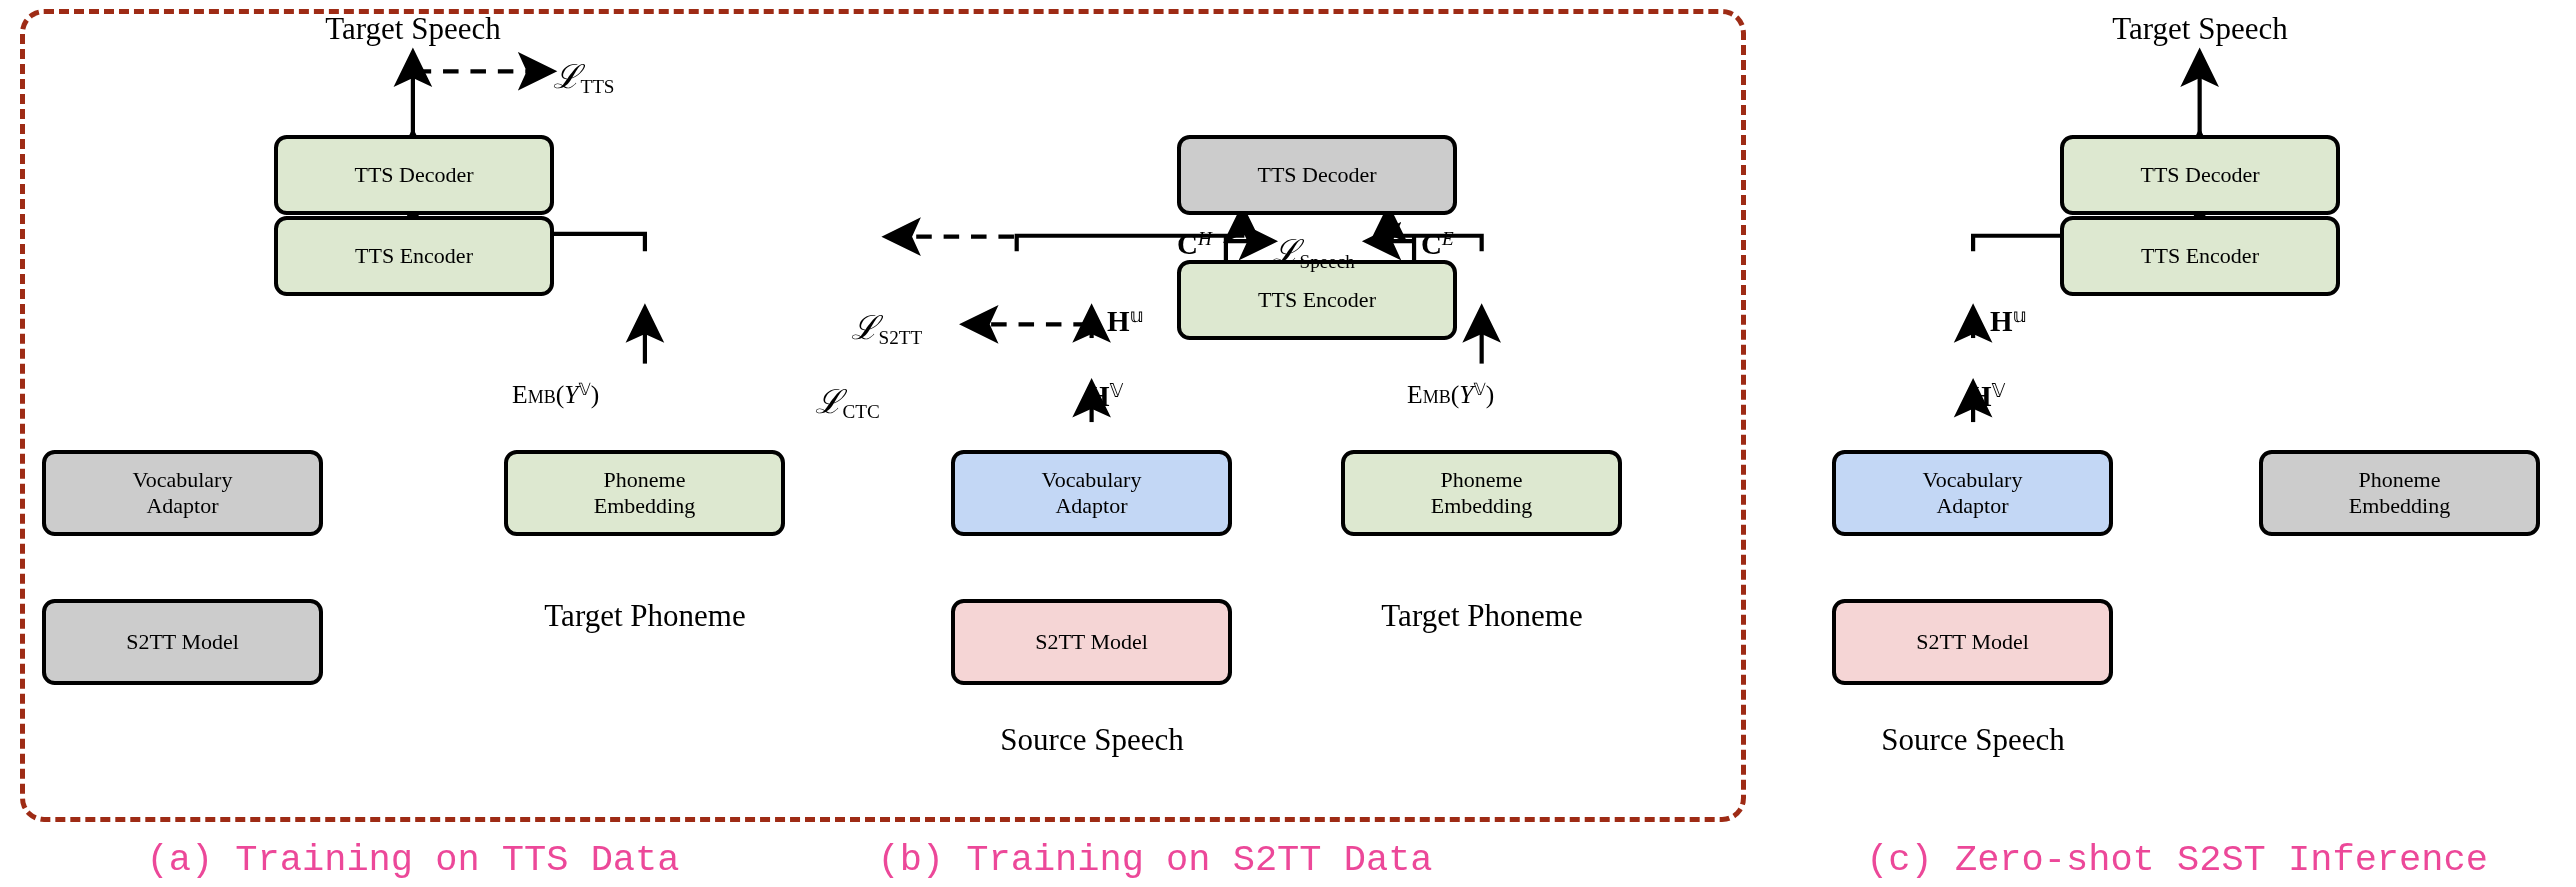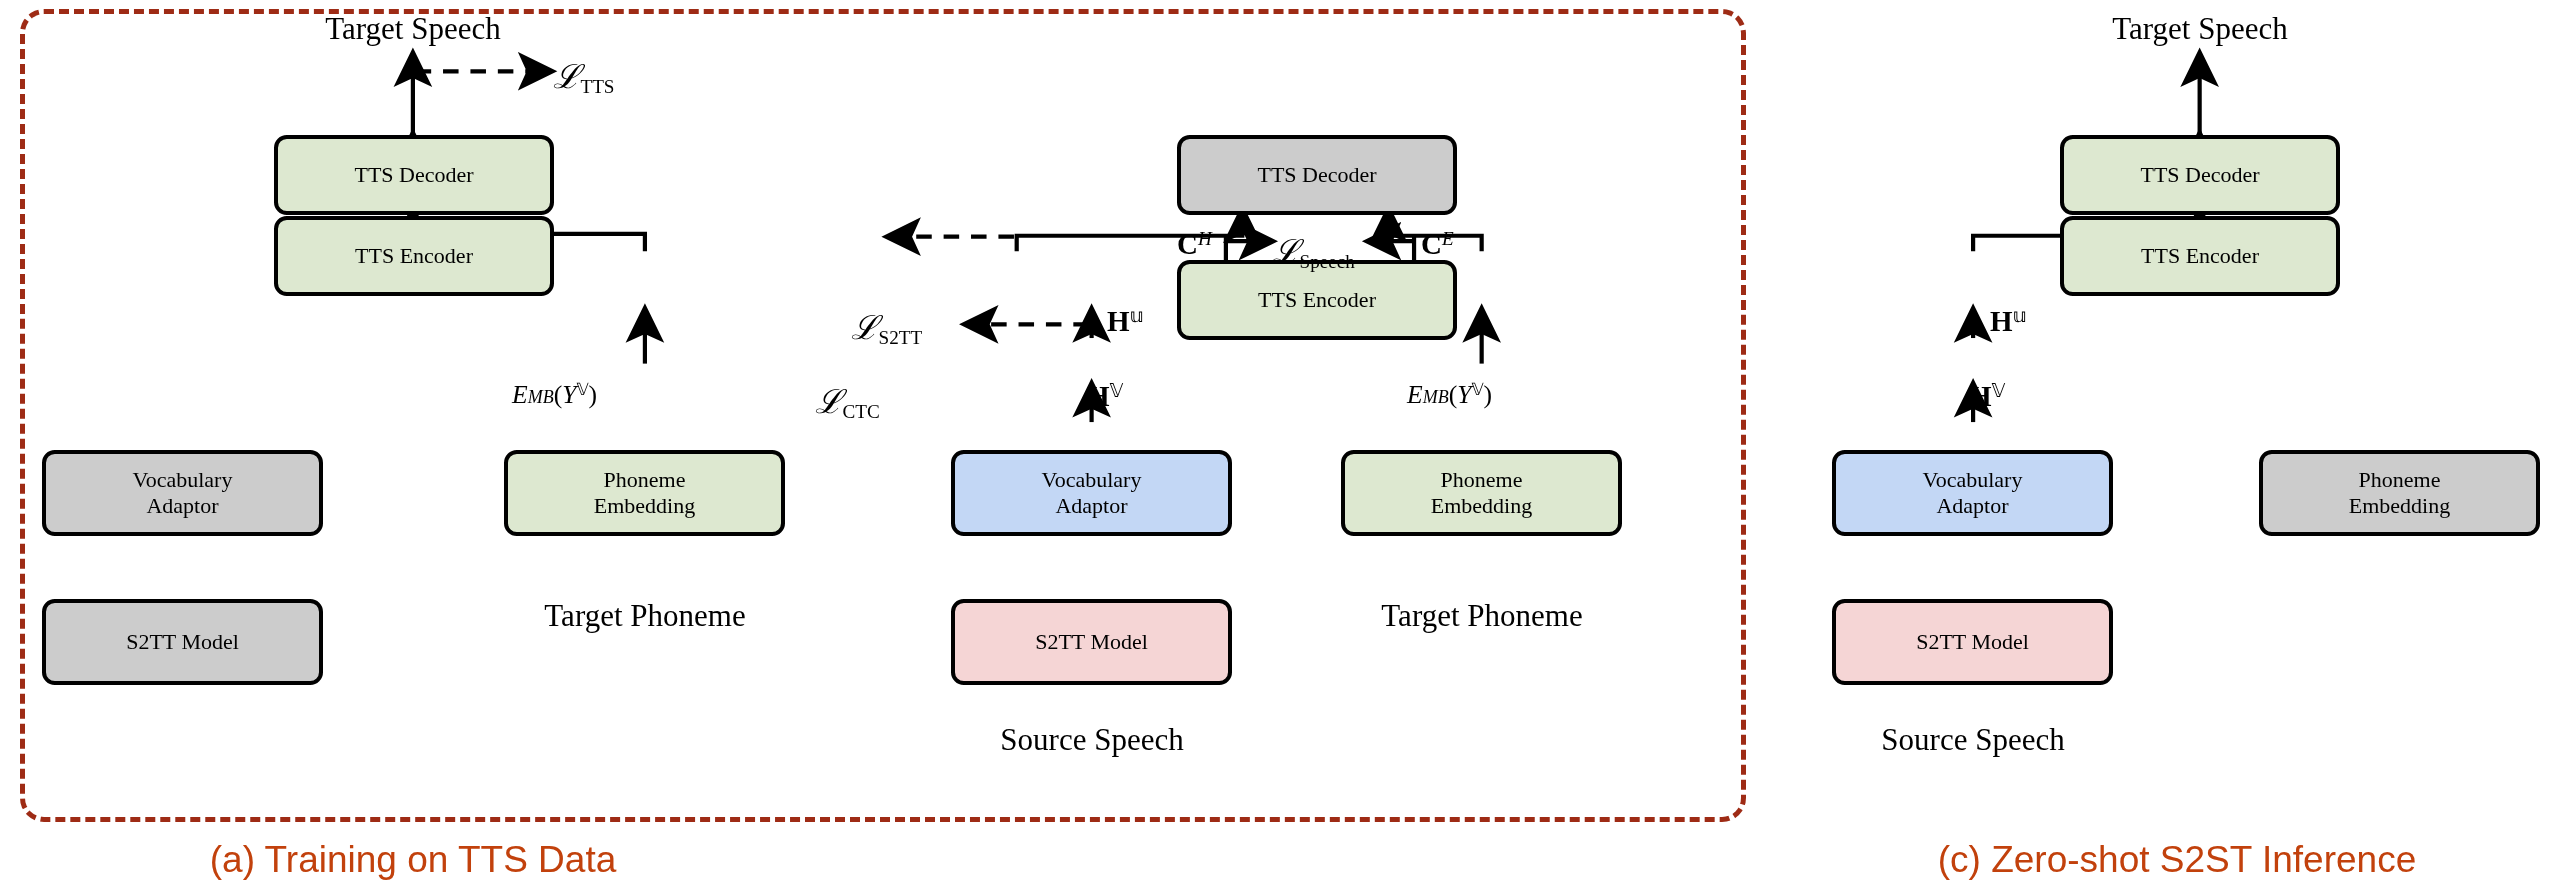--- a/index.html
+++ b/index.html
@@ -13,22 +13,22 @@
   .box.gray{background:#cccccc;}
   .box.blue{background:#c3d7f5;}
   .box.pink{background:#f5d5d5;}
   .lbl{position:absolute;font-family:"Liberation Serif",serif;font-size:31px;color:#000;white-space:nowrap;}
   .lbl.c{transform:translateX(-50%);}
   .math{position:absolute;font-family:"Liberation Serif",serif;color:#000;white-space:nowrap;font-size:29px;}
   .math .cal{font-style:italic;font-family:"Liberation Serif",serif;font-size:33px;}
   .math sub{font-size:0.66em;vertical-align:-0.28em;}
   .math sup{font-size:0.66em;vertical-align:0.45em;}
   .math .bb{font-weight:bold;}
-  .smallcaps{font-variant:small-caps;font-style:italic;}
-  .caption{position:absolute;font-family:Liberation Sans, sans-serif;font-size:37px;color:#c2410c;
+  .smallcaps{font-variant:small-caps;}
+  .caption{position:absolute;font-family:Liberation Mono, monospace;font-size:37px;color:#ec4899;
            transform:translateX(-50%);white-space:nowrap;}
   .concurrent{position:absolute;font-family:"Liberation Serif",serif;font-style:italic;font-weight:bold;
               font-size:37px;color:#9e2b15;white-space:nowrap;transform:translateX(-100%);}
   .dashbox{position:absolute;box-sizing:border-box;border:5.5px dashed #9e2b15;border-radius:24px;}
 </style>
 </head>
 <body>
 
 <div id="stage">
 
@@ -149,20 +149,21 @@
 
   <div class="math" style="left:1107px;top:301px;top:304px;"><span class="bb">H</span><sup>𝕦</sup></div>
   <div class="math" style="left:851px;top:304px;">
     <span class="cal">ℒ</span><sub>S2TT</sub>
   </div>
 
   <div class="math" style="left:1407px;top:379px;font-size:25.6px;">
     <span class="smallcaps">Emb</span>(<i>Y</i><sup>𝕍</sup>)
   </div>
 
+  <div class="caption" style="left:1155px;top:839px;">(b) Training on S2TT Data</div>
 
   <div class="lbl c" style="left:2200px;top:11px;">Target Speech</div>
 
   <div class="box green" style="left:2060px;top:135px;width:280px;height:80px;">TTS Decoder</div>
 
   <div class="box green" style="left:2060px;top:216px;width:280px;height:80px;">TTS Encoder</div>
 
   <div class="box blue" style="left:1832px;top:450px;width:281px;height:86px;flex-direction:column;">
     <span>Vocabulary</span>
     <span>Adaptor</span>

